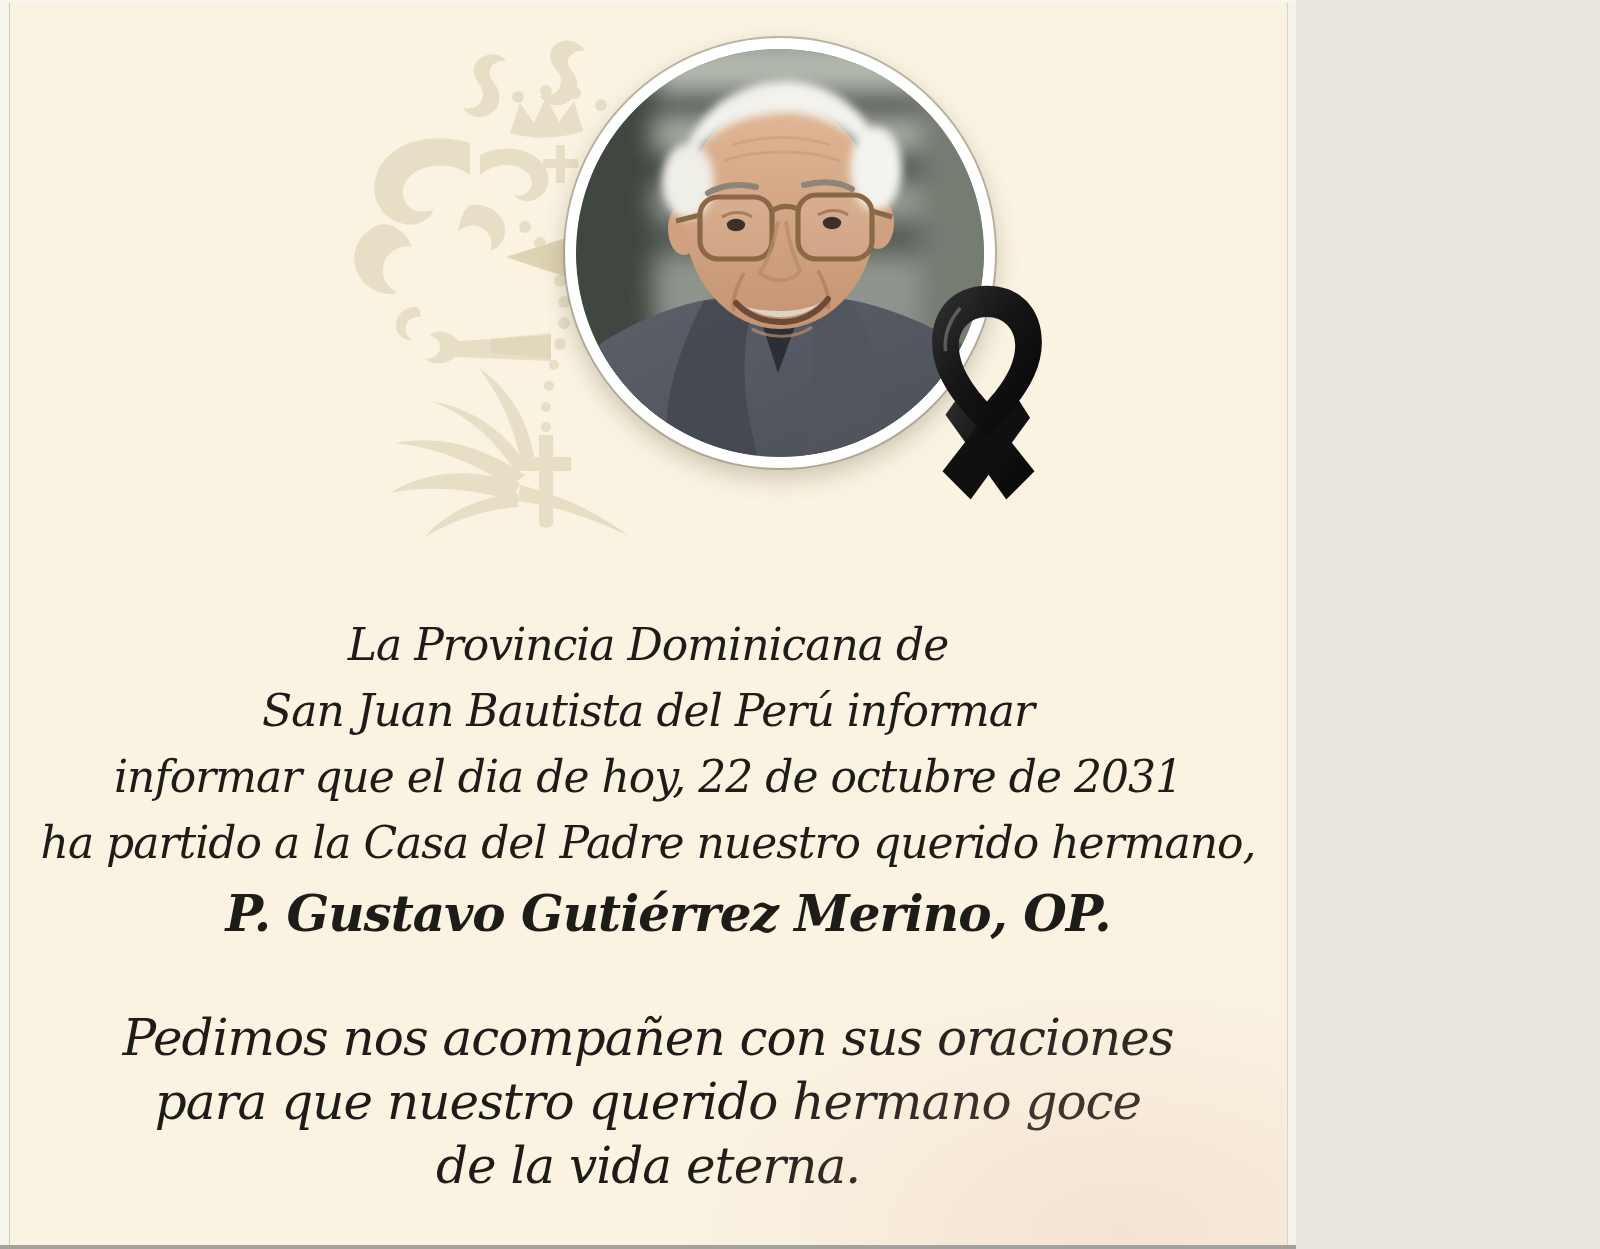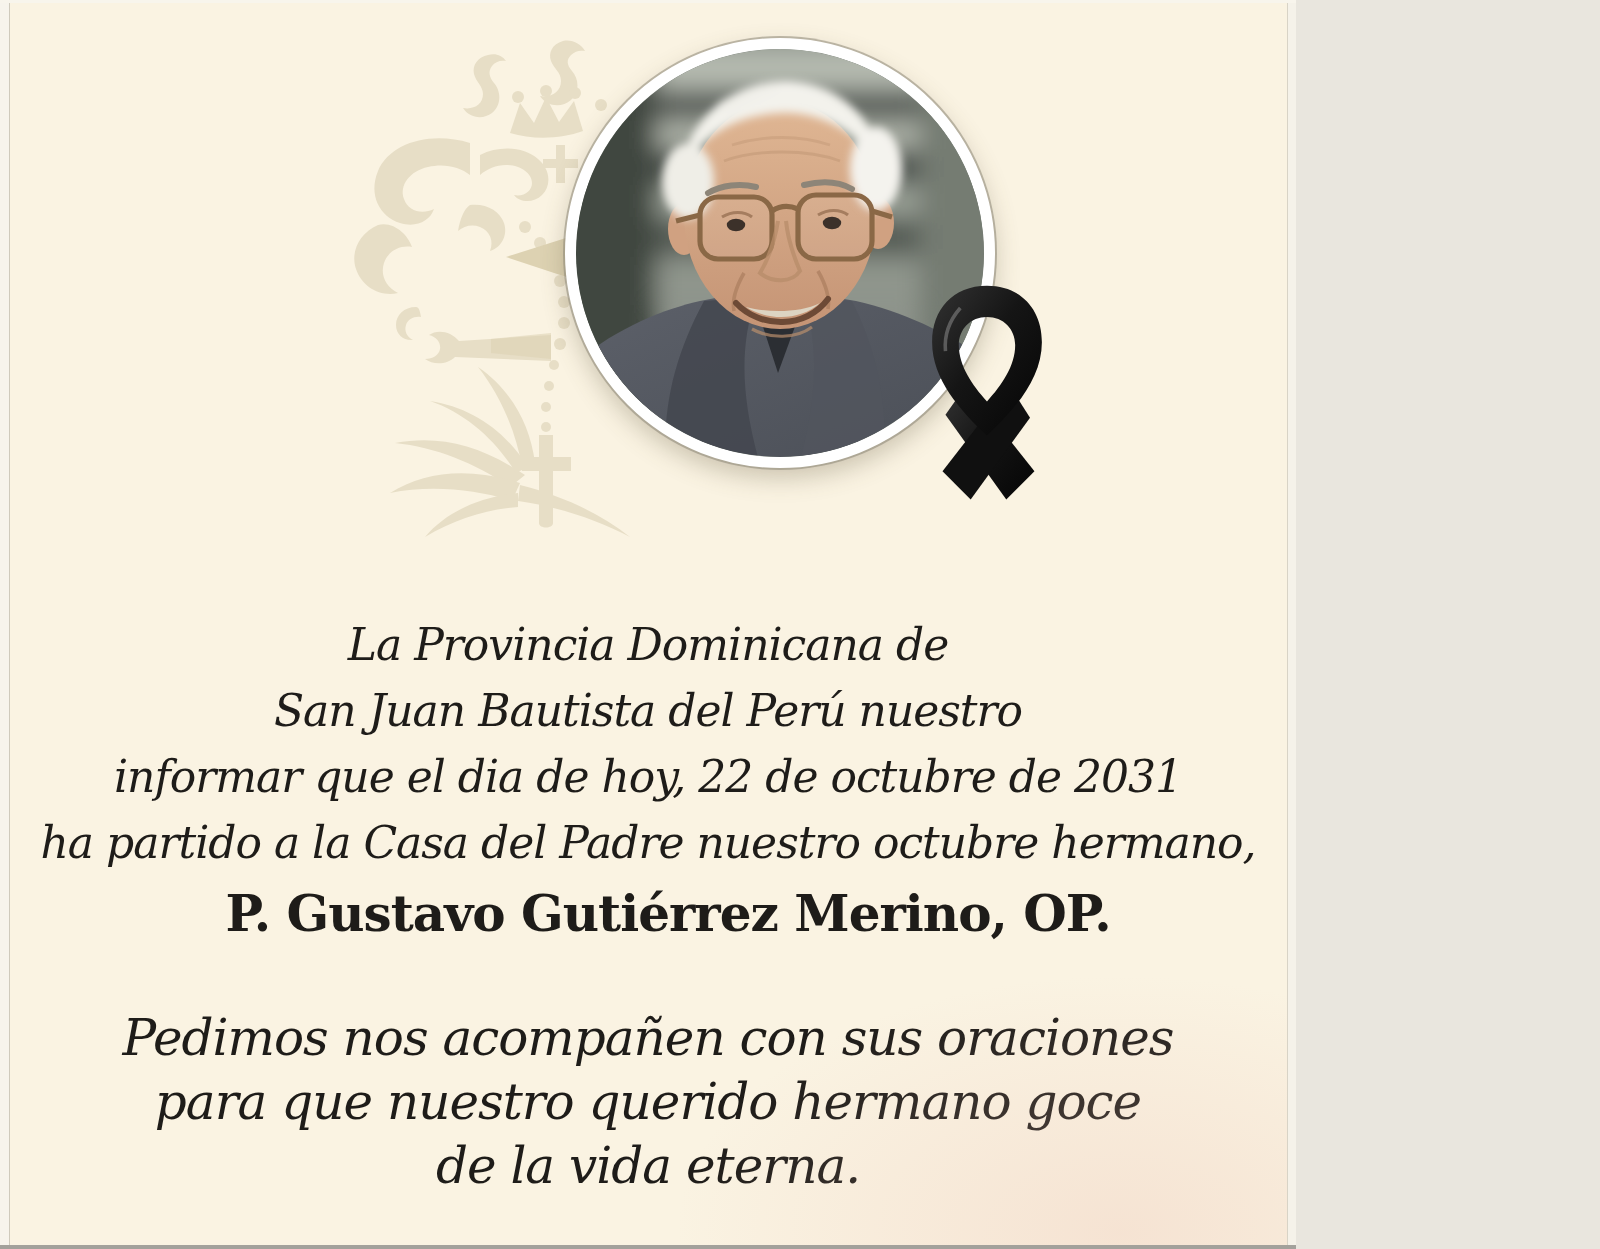--- a/index.html
+++ b/index.html
@@ -26,21 +26,21 @@
     box-shadow:0 0 0 2px rgba(140,134,118,.55), 0 10px 24px rgba(95,85,60,.30);
     background:#8d938b;
   }
   .photo svg{display:block;width:100%;height:100%;}
   
   .ribbon{position:absolute;left:898px;top:281px;width:178px;height:238px;}
   
   .textblock{position:absolute;left:0;width:100%;text-align:center;color:#1e1c19;letter-spacing:-1px;}
   .announce{top:612px;}
   .announce .line{font-style:italic;font-size:44px;line-height:66px;white-space:nowrap;}
-  .announce .name{font-weight:700;font-size:50px;line-height:72px;margin-top:2px;margin-left:40px;}
+  .announce .name{font-style:italic;font-weight:700;font-size:50px;line-height:72px;margin-top:2px;margin-left:40px;}
   .prayer{top:1006px;}
   .prayer .line{font-style:italic;font-size:50px;line-height:64px;white-space:nowrap;}
 </style>
 </head>
 <body>
 
 <div class="card">
 
   <svg class="watermark" viewBox="0 0 660 550" aria-hidden="true">
     <g fill="#e7dec6">
@@ -191,23 +191,23 @@
     <path d="M46,70 L92,128 L73,147 L32,90 Z" fill="url(#rib)"></path>
     <path d="M75,70 L30,128 L49,147 L89,92 Z" fill="#101010"></path>
 
     <path fill-rule="evenodd" fill="url(#rib)" d="M60,3 C37,3 23,19 23,41 C23,66 42,87 60,104 C78,87 97,66 97,41 C97,19 83,3 60,3 Z
          M60,24 C49,24 41,32 41,43 C41,57 50,70 60,81 C70,70 79,57 79,43 C79,32 71,24 60,24 Z"></path>
     <path d="M42,18 C35,26 31,36 32,47" stroke="#8a8a8a" stroke-width="2.4" fill="none" opacity="0.55"></path>
   </svg>
 
   <div class="textblock announce">
     <div class="line">La Provincia Dominicana de</div>
-    <div class="line">San Juan Bautista del Perú nuestro</div>
+    <div class="line">San Juan Bautista del Perú informar</div>
     <div class="line">informar que el dia de hoy, 22 de octubre de 2031</div>
-    <div class="line">ha partido a la Casa del Padre nuestro octubre hermano,</div>
+    <div class="line">ha partido a la Casa del Padre nuestro querido hermano,</div>
     <div class="name">P. Gustavo Gutiérrez Merino, OP.</div>
   </div>
 
   <div class="textblock prayer">
     <div class="line">Pedimos nos acompañen con sus oraciones</div>
     <div class="line">para que nuestro querido hermano goce</div>
     <div class="line">de la vida eterna.</div>
   </div>
 
   <div class="tint"></div>

